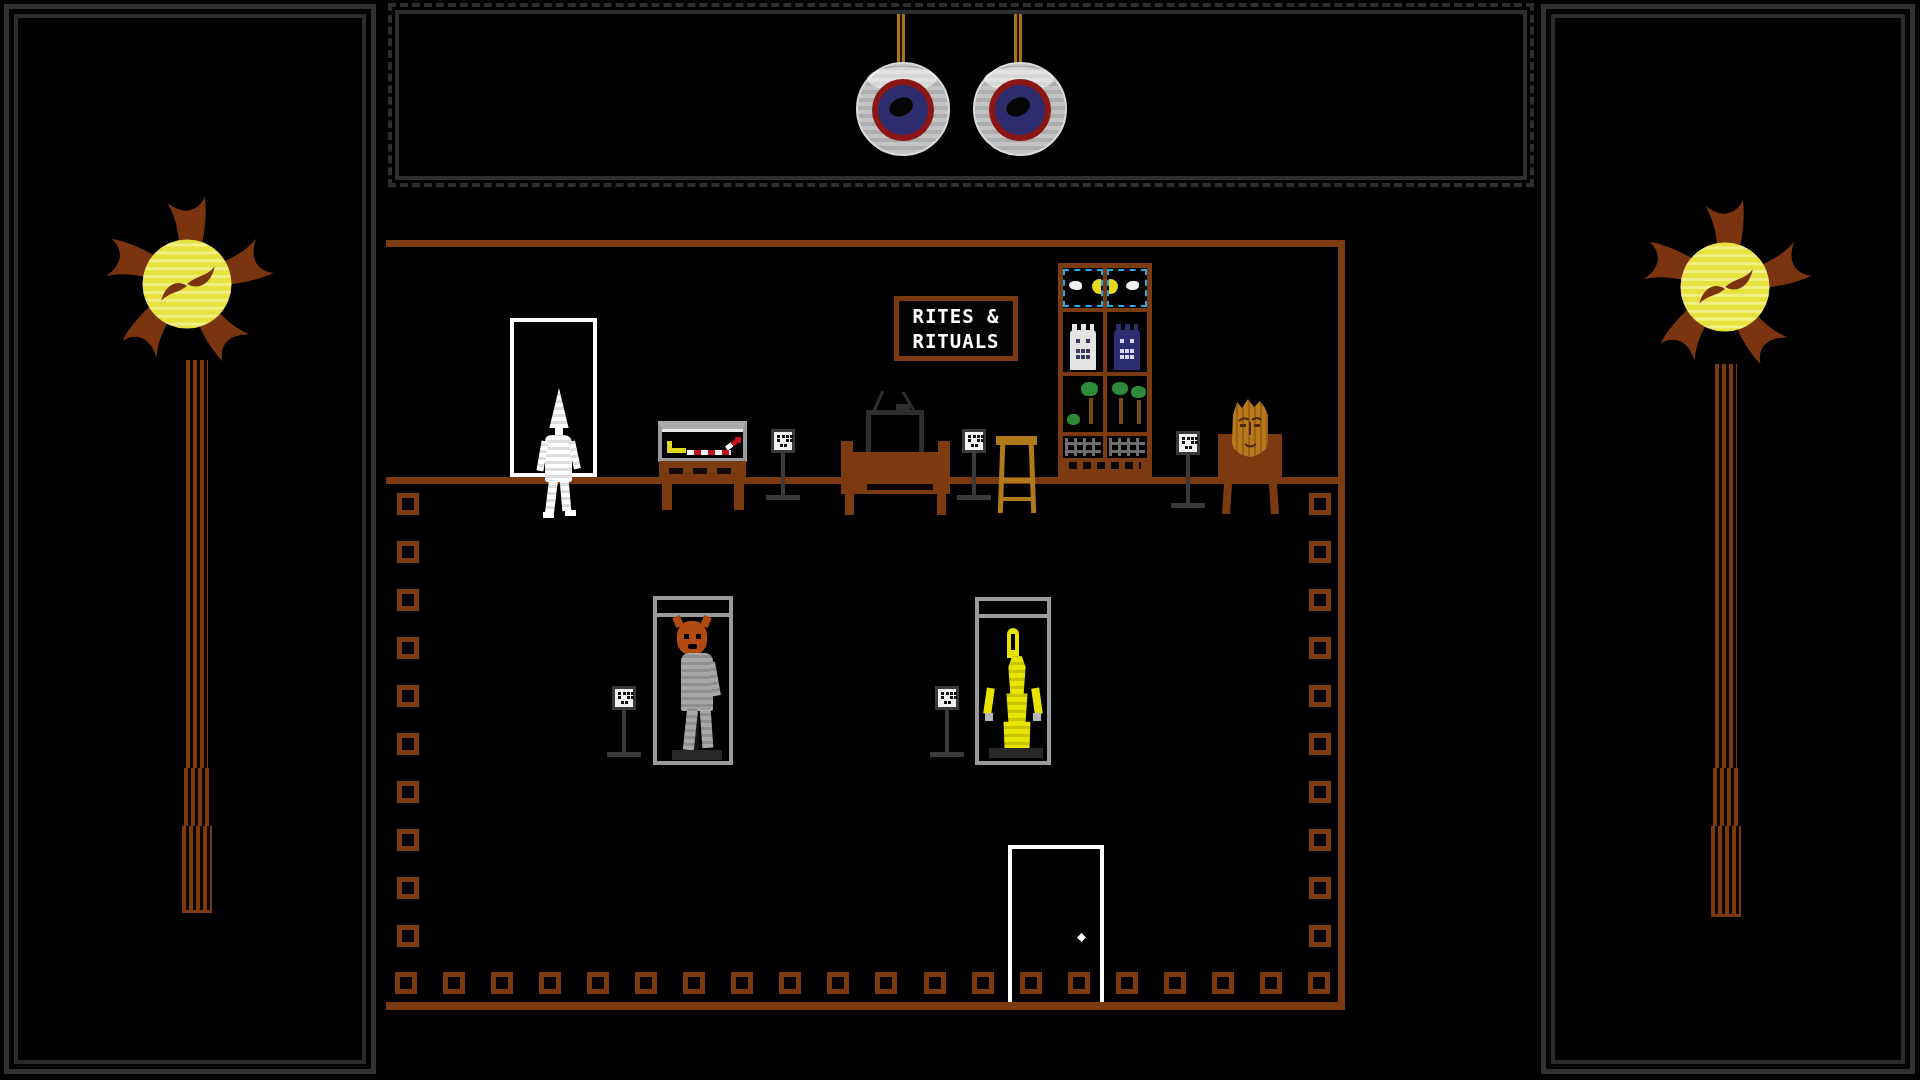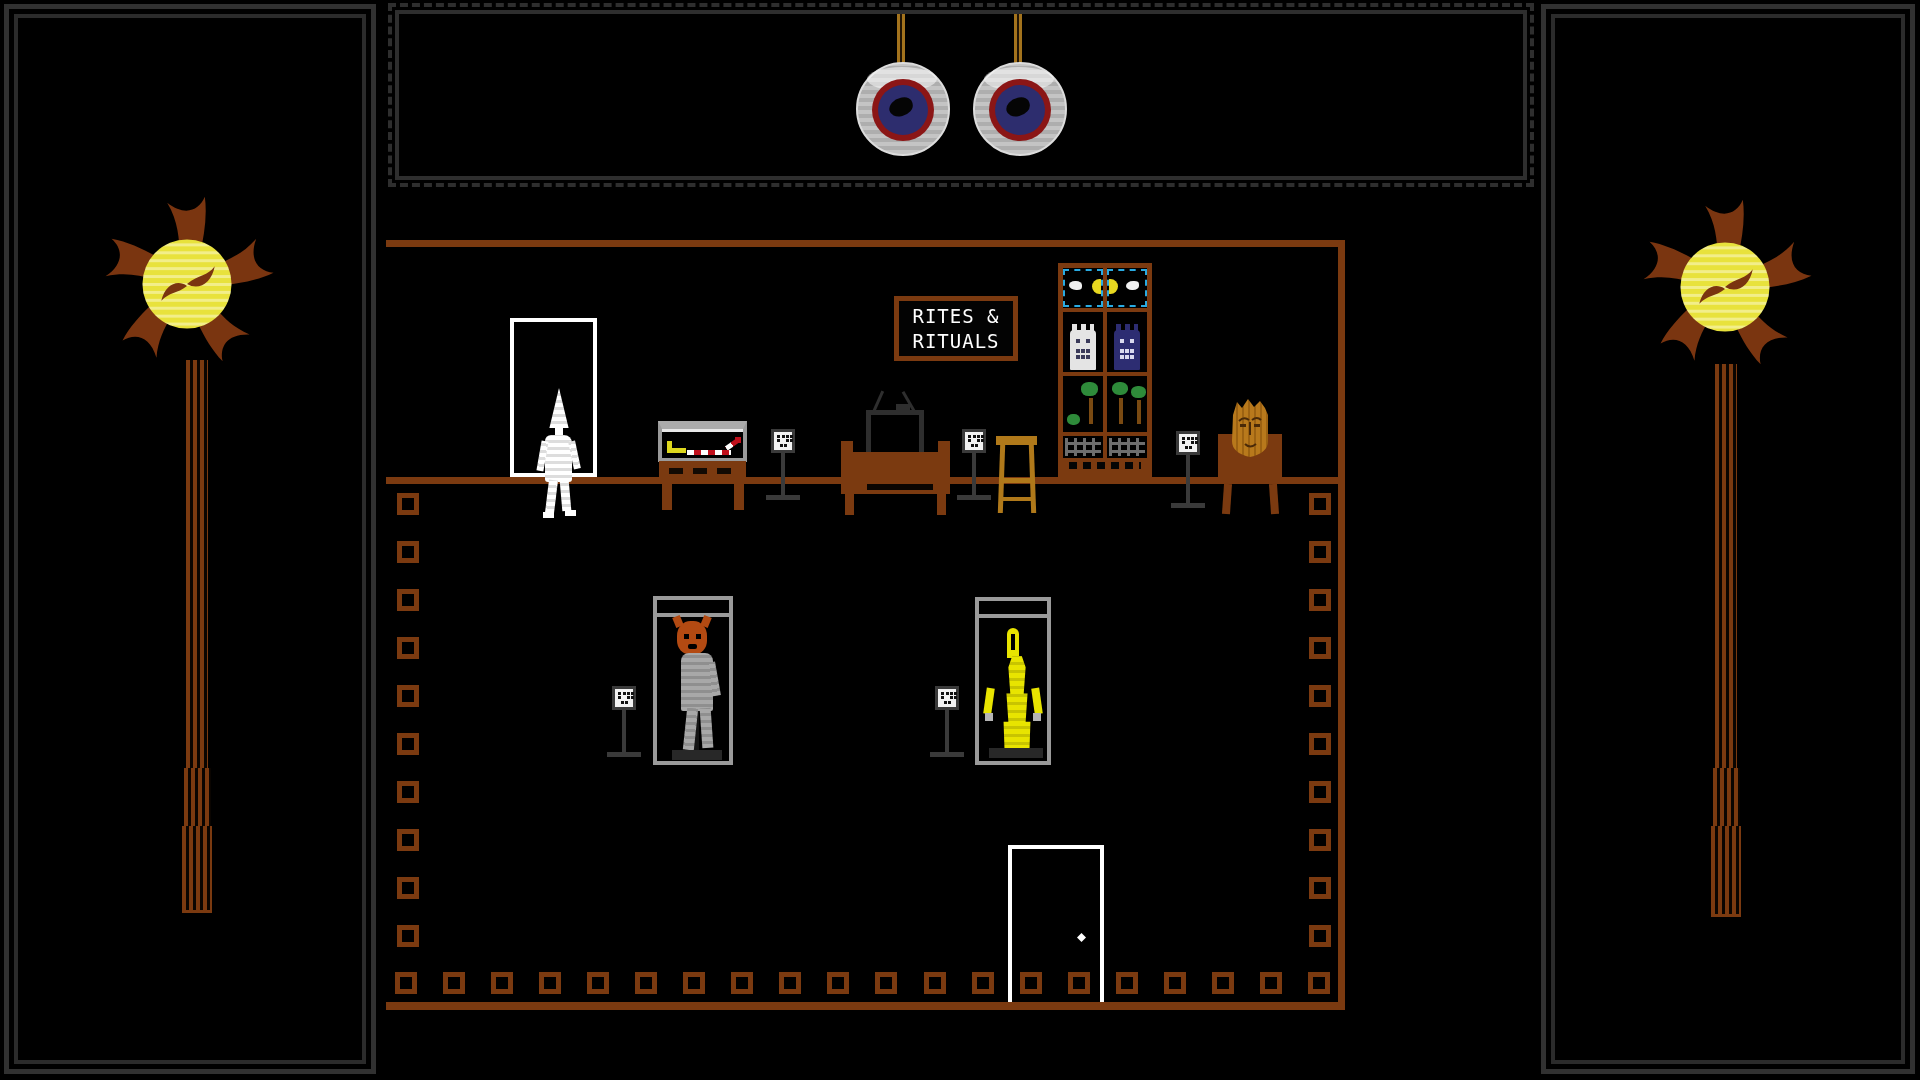--- a/index.html
+++ b/index.html
@@ -20,21 +20,21 @@
   .pole-seg{background:repeating-linear-gradient(90deg,var(--wood,#7b3a10) 0 4px,#0a0501 4px 7px);margin:0 auto}
   .pole-cap{border-bottom:3px solid var(--wood,#7b3a10)}
   
   .rope{background:linear-gradient(90deg,var(--rope,#a3731d) 0 3px,#221505 3px 5px,var(--rope,#a3731d) 5px 8px)}
   .eyeball{border-radius:50%;background:repeating-linear-gradient(0deg,#c4c4c4 0 4px,#aeaeae 4px 8px);border:2px solid #dcdcdc;box-sizing:border-box}
   .eye-hl{position:absolute;left:9px;top:3px;width:70px;height:24px;border-radius:50%;background:rgba(255,255,255,.5)}
   .eye-ring{position:absolute;left:14px;top:15px;width:62px;height:62px;border-radius:50%;background:var(--eye-ring-red,#8b1616)}
   .eye-iris{position:absolute;left:20px;top:21px;width:50px;height:50px;border-radius:50%;background:var(--eye-iris,#2d2d6e)}
   .eye-pupil{position:absolute;left:31px;top:34px;width:24px;height:18px;background:#050505;border-radius:60% 40% 55% 45%;transform:rotate(-12deg)}
   
-  .sign{border:5px solid var(--wood,#7b3a10);background:#030303;color:#fff;font-weight:normal;font-size:19px;line-height:25px;
+  .sign{border:5px solid var(--wood,#7b3a10);background:#030303;color:#fff;font-weight:bold;font-size:19px;line-height:25px;
         text-align:center;display:flex;flex-direction:column;justify-content:center;letter-spacing:1px;box-sizing:border-box}
   
   .doorframe{border:4px solid var(--door-white,#fff);box-sizing:border-box}
   .exitdoor{border:4px solid var(--door-white,#fff);border-bottom:none;box-sizing:border-box}
   .knob{background:var(--door-white,#fff);clip-path:polygon(50% 0,100% 50%,50% 100%,0 50%)}
   
   .case-frame{position:absolute;inset:0;border:4px solid var(--case-gray,#9a9a9a);box-sizing:border-box}
   .glasscase{border:4px solid var(--case-gray,#9a9a9a);border-top:8px solid #ababab;box-shadow:inset 0 3px 0 #e8e8e8;background:#000;box-sizing:border-box}
   
   .stripes-white{background:repeating-linear-gradient(0deg,#fff 0 4px,#ddd 4px 7px)}

